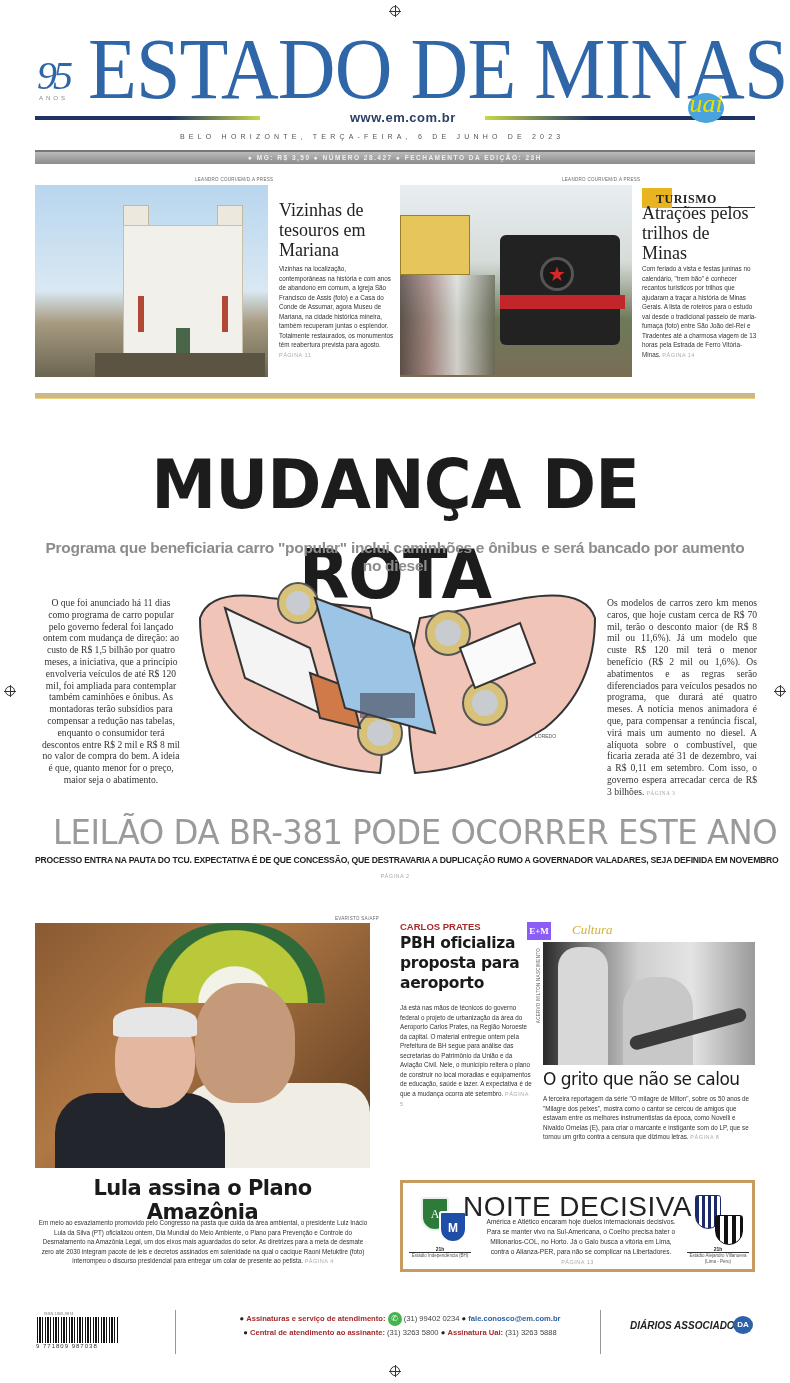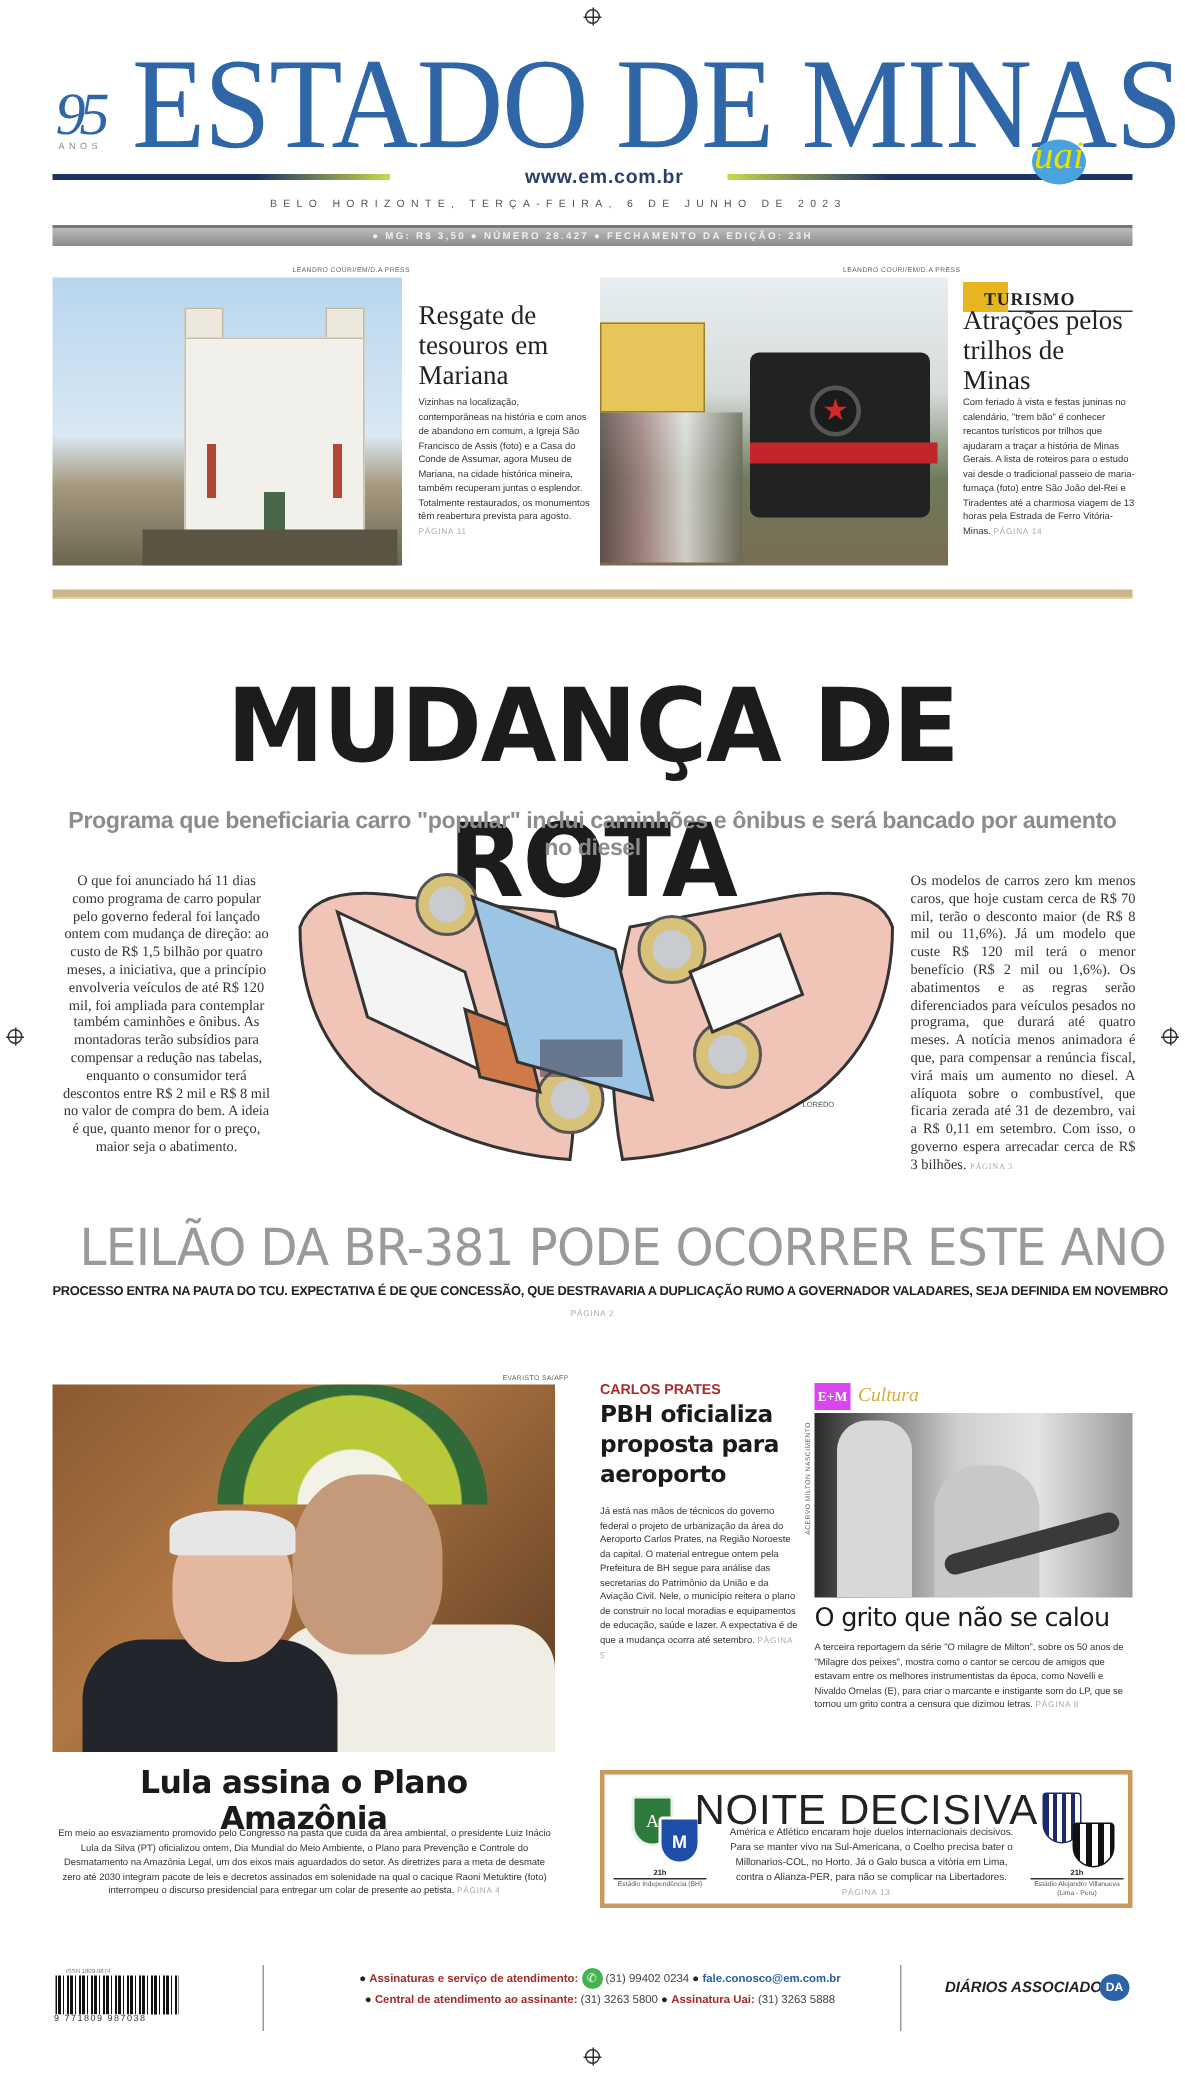--- a/index.html
+++ b/index.html
@@ -45,21 +45,21 @@
   .kicker-box { left: 642px; top: 188px; width: 113px; height: 20px; border-bottom: 1px solid #333; }
   .kicker-yellow { position: absolute; left: 0; top: 0; width: 30px; height: 20px; background: #e8b520; }
   .kicker-text { position: absolute; left: 14px; top: 4px; font-family: "Liberation Serif", serif; font-weight: bold; font-size: 12px; letter-spacing: 0.5px; }
 
   .gold-rule { left: 35px; top: 393px; width: 720px; height: 6px; background: #cdb68a; border-bottom: 1px solid #e9d27a; }
 
   
   .headline { left: 35px; top: 440px; width: 720px; text-align: center; font-family: "DejaVu Sans", sans-serif; font-weight: bold; font-size: 68px; line-height: 90px; color: #1c1c1c; letter-spacing: -1px; transform: scaleX(0.96); }
   .subhead { left: 35px; top: 539px; width: 720px; text-align: center; font-size: 15.5px; font-weight: bold; color: #8c8c8c; letter-spacing: -0.3px; }
 
-  .col-serif { font-family: "Liberation Serif", serif; font-size: 9.6px; line-height: 11.8px; color: #333; }
+  .col-serif { font-family: "Liberation Serif", serif; font-size: 9.6px; line-height: 11.8px; color: #333; margin-top: 15px; }
   .col-left { left: 40px; top: 582px; width: 142px; text-align: center; }
   .col-right { left: 607px; top: 582px; width: 150px; text-align: justify; }
 
   .illus { left: 190px; top: 578px; width: 415px; height: 200px; }
 
   
   .br-head { left: 35px; top: 812px; width: 720px; text-align: center; font-family: "DejaVu Sans", sans-serif; font-size: 34px; color: #9a9a9a; letter-spacing: -0.5px; transform: scaleX(0.95); white-space: nowrap; }
   .br-sub { left: 35px; top: 855px; width: 720px; text-align: center; font-size: 8.6px; font-weight: bold; color: #222; letter-spacing: -0.2px; white-space: nowrap; }
   .br-pg { left: 35px; top: 873px; width: 720px; text-align: center; }
 
@@ -74,21 +74,21 @@
 
   .lula-head { left: 35px; top: 1176px; width: 335px; text-align: center; font-family: "DejaVu Sans", sans-serif; font-weight: bold; font-size: 21px; color: #1a1a1a; letter-spacing: -0.5px; }
   .lula-body { left: 38px; top: 1218px; width: 330px; text-align: center; }
 
   
   .kicker-red { left: 400px; top: 921px; font-size: 9.5px; font-weight: bold; color: #a52a2a; }
   .pbh-head { left: 400px; top: 933px; width: 130px; font-family: "DejaVu Sans", sans-serif; font-weight: bold; font-size: 15.5px; line-height: 20px; color: #1a1a1a; letter-spacing: -0.3px; }
   .pbh-body { left: 400px; top: 1003px; width: 132px; }
 
   
-  .em-badge { left: 543px; top: 922px; width: 24px; height: 18px; background: #d946ef; color: #fff; font-family: "Liberation Serif", serif; font-size: 9px; font-weight: bold; text-align: center; line-height: 18px; }
+  .em-badge { left: 527px; top: 922px; width: 24px; height: 18px; background: #8b5cf6; color: #fff; font-family: "Liberation Serif", serif; font-size: 9px; font-weight: bold; text-align: center; line-height: 18px; }
   .cultura-lbl { left: 572px; top: 922px; font-family: "Liberation Serif", serif; font-style: italic; font-size: 13px; color: #d1b13a; }
   .photo-cultura { left: 543px; top: 942px; width: 212px; height: 123px; background: linear-gradient(90deg, #2a2a2a 0%, #777 20%, #cfcfcf 45%, #e4e4e4 70%, #9a9a9a 100%); }
   .g-man1 { position: absolute; left: 15px; top: 5px; width: 50px; height: 118px; background: #d8d8d8; border-radius: 20px 20px 0 0; }
   .g-man2 { position: absolute; left: 80px; top: 35px; width: 70px; height: 88px; background: #c8c8c8; border-radius: 30px 30px 0 0; }
   .g-guitar { position: absolute; left: 85px; top: 80px; width: 120px; height: 14px; background: #3a3a3a; transform: rotate(-15deg); border-radius: 7px; }
   .side-credit { left: 536px; top: 948px; writing-mode: vertical-rl; transform: rotate(180deg); }
   .cultura-head { left: 543px; top: 1069px; font-family: "DejaVu Sans", sans-serif; font-size: 17px; color: #1a1a1a; letter-spacing: -0.5px; }
   .cultura-body { left: 543px; top: 1094px; width: 215px; }
 
   
@@ -143,21 +143,21 @@
   <div class="abs photo photo-church">
     <div class="church-tower" style="left:88px;"></div>
     <div class="church-tower" style="left:182px;"></div>
     <div class="church-body">
       <div class="church-red" style="left:14px;top:70px;"></div>
       <div class="church-red" style="left:98px;top:70px;"></div>
       <div class="church-door" style="left:52px;"></div>
     </div>
     <div class="church-steps"></div>
   </div>
-  <div class="abs h-top" style="left:279px;top:200px;width:115px;">Resgate de tesouros em Mariana</div>
+  <div class="abs h-top" style="left:279px;top:200px;width:115px;">Vizinhas de tesouros em Mariana</div>
   <div class="abs body-s" style="left:279px;top:264px;width:115px;">
     <span>Vizinhas na localização, contemporâneas na história e com anos de abandono em comum, a Igreja São Francisco de Assis (foto) e a Casa do Conde de Assumar, agora Museu de Mariana, na cidade histórica mineira, também recuperam juntas o esplendor. Totalmente restaurados, os monumentos têm reabertura prevista para agosto.</span>
     <span class="pg">PÁGINA 11</span>
   </div>
 </section>
 
 <section>
   <div class="abs credit" style="left:562px;top:177px;">LEANDRO COURI/EM/D.A PRESS</div>
   <div class="abs photo photo-train">
     <div class="station"></div>

